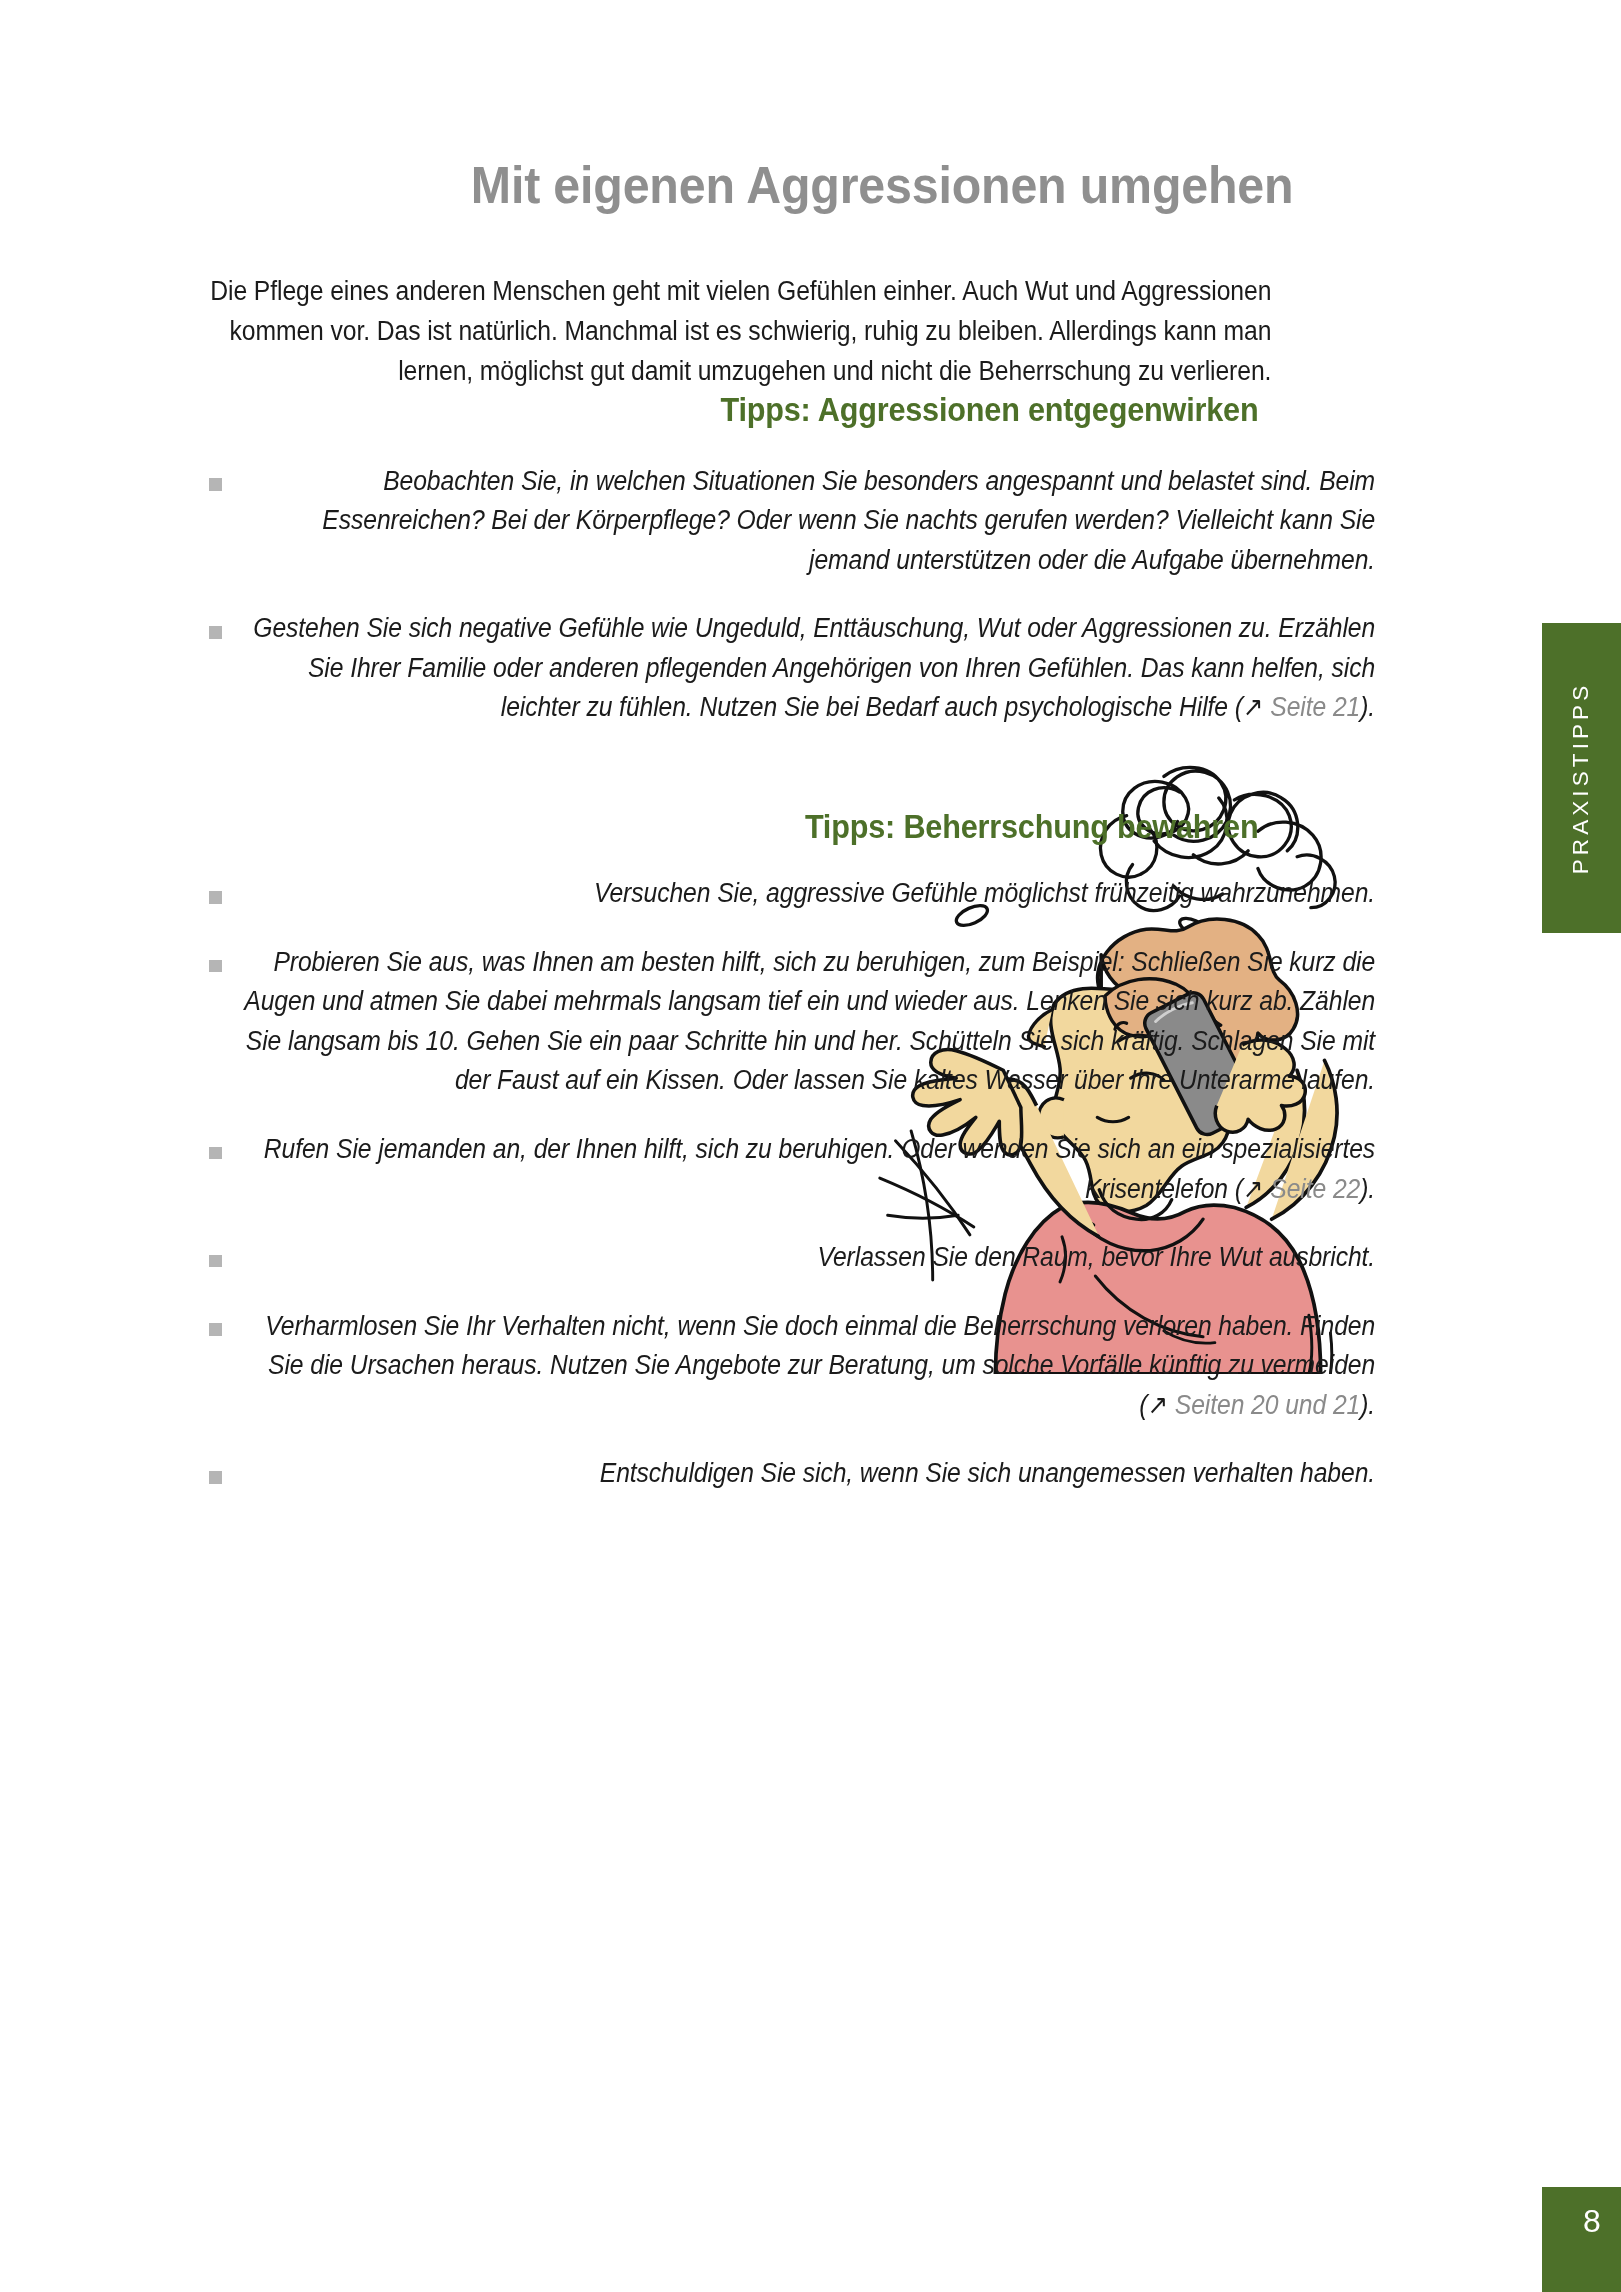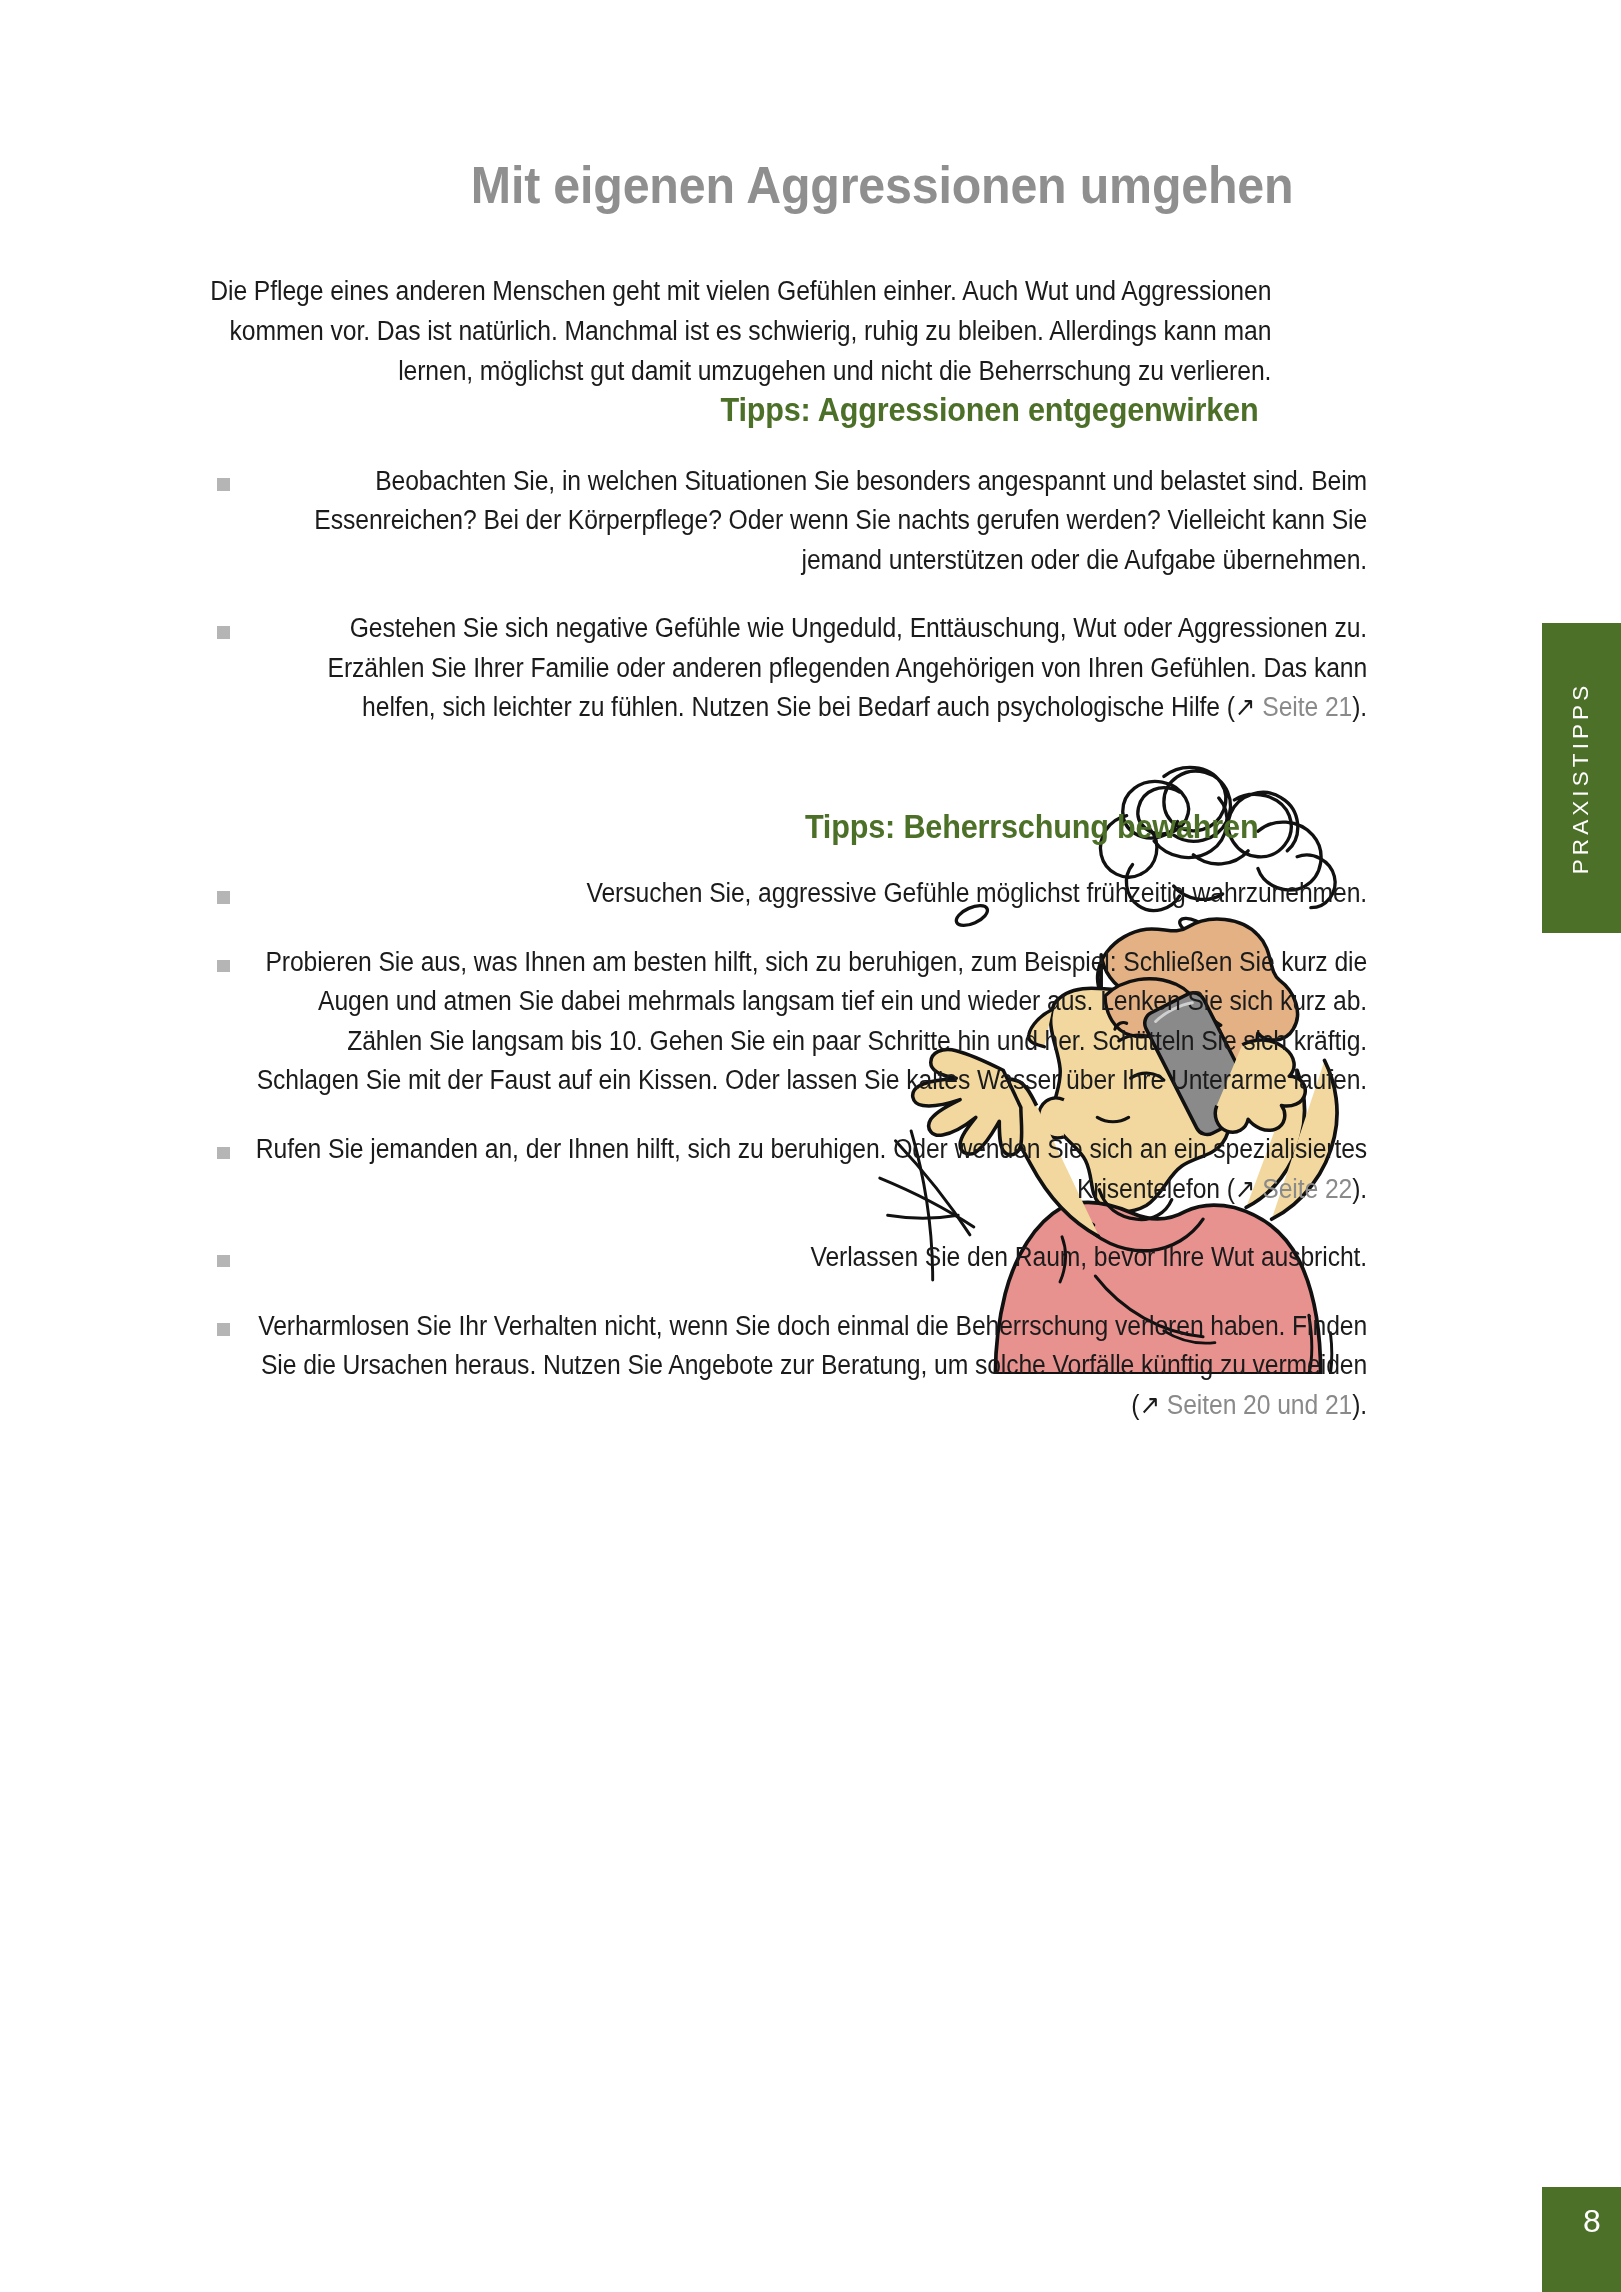--- a/index.html
+++ b/index.html
@@ -107,22 +107,23 @@
     font-stretch: condensed;
     letter-spacing: -0.2px;
     transform: scaleX(0.90);
     transform-origin: left center;
   }
   .sec1-heading { margin-top: 65px; }
   .sec2-heading { margin-top: 0; }
 
   ul.tips {
     list-style: none;
-    margin: 8px;
+    margin: 0;
     padding: 0;
+    font-style: italic;
   }
   ul.tips > li {
     position: relative;
     padding-left: 34px;
     font-size: 27px;
     line-height: 1.465;
     color: #1b1b1b;
     font-weight: 300;
     letter-spacing: -0.1px;
     margin-top: 29px;
@@ -280,17 +281,20 @@
         </li>
       <li>
           <span class="li-text">Rufen Sie jemanden an, der Ihnen hilft, sich zu beruhigen. Oder wenden Sie sich an ein spezialisiertes Krisentelefon (<span class="arrow">↗</span><span class="ref"> Seite 22</span>).</span>
         </li>
       <li>
           <span class="li-text">Verlassen Sie den Raum, bevor Ihre Wut ausbricht.</span>
         </li>
       <li>
           <span class="li-text">Verharmlosen Sie Ihr Verhalten nicht, wenn Sie doch einmal die Beherrschung verloren haben. Finden Sie die Ursachen heraus. Nutzen Sie Angebote zur Beratung, um solche Vorfälle künftig zu vermeiden (<span class="arrow">↗</span><span class="ref"> Seiten 20 und 21</span>).</span>
         </li>
+      <li>
+          <span class="li-text">Entschuldigen Sie sich, wenn Sie sich unangemessen verhalten haben.</span>
+        </li>
     </ul>
 
   </div>
 </div>
 
 
 </body></html>

